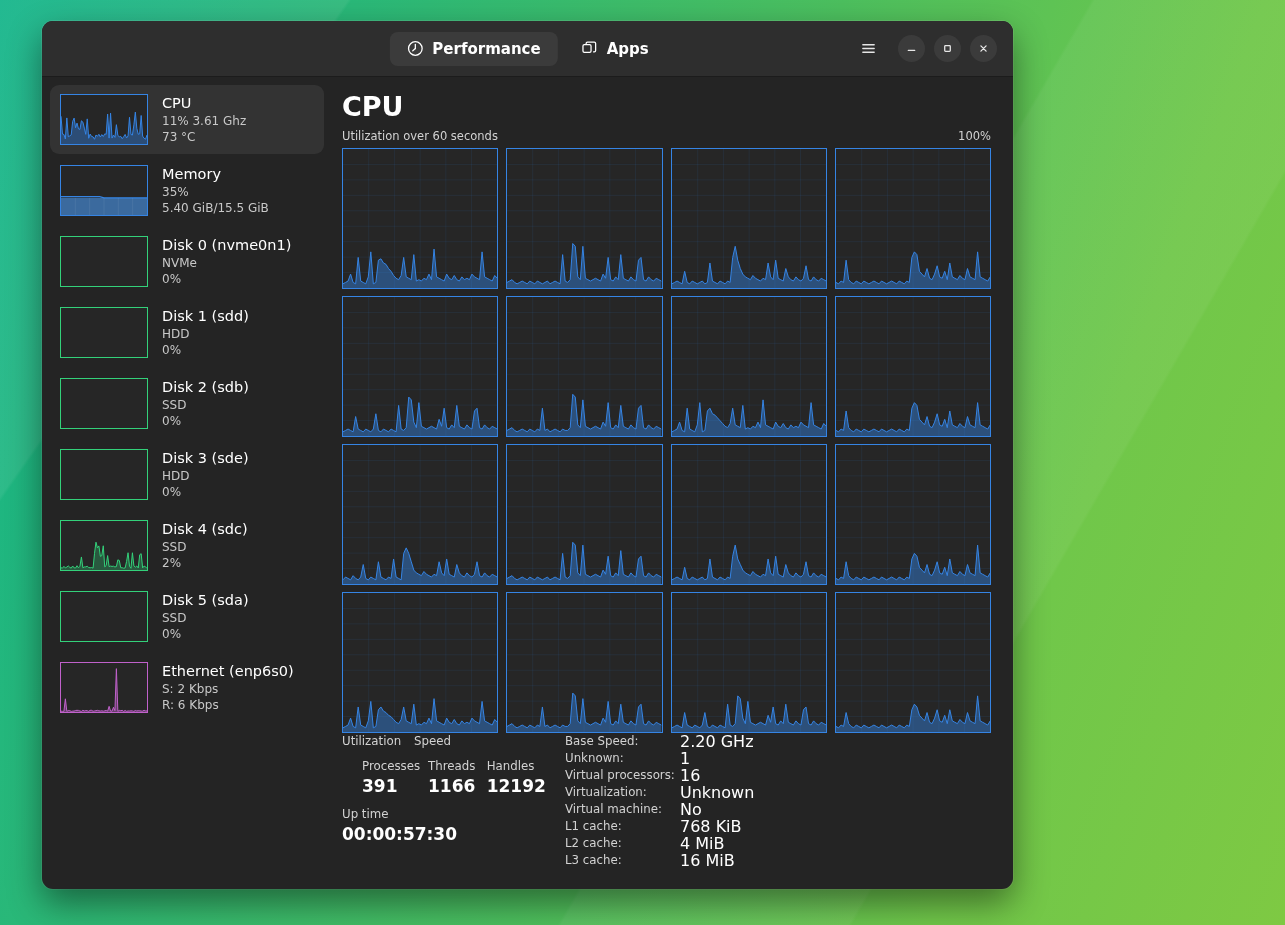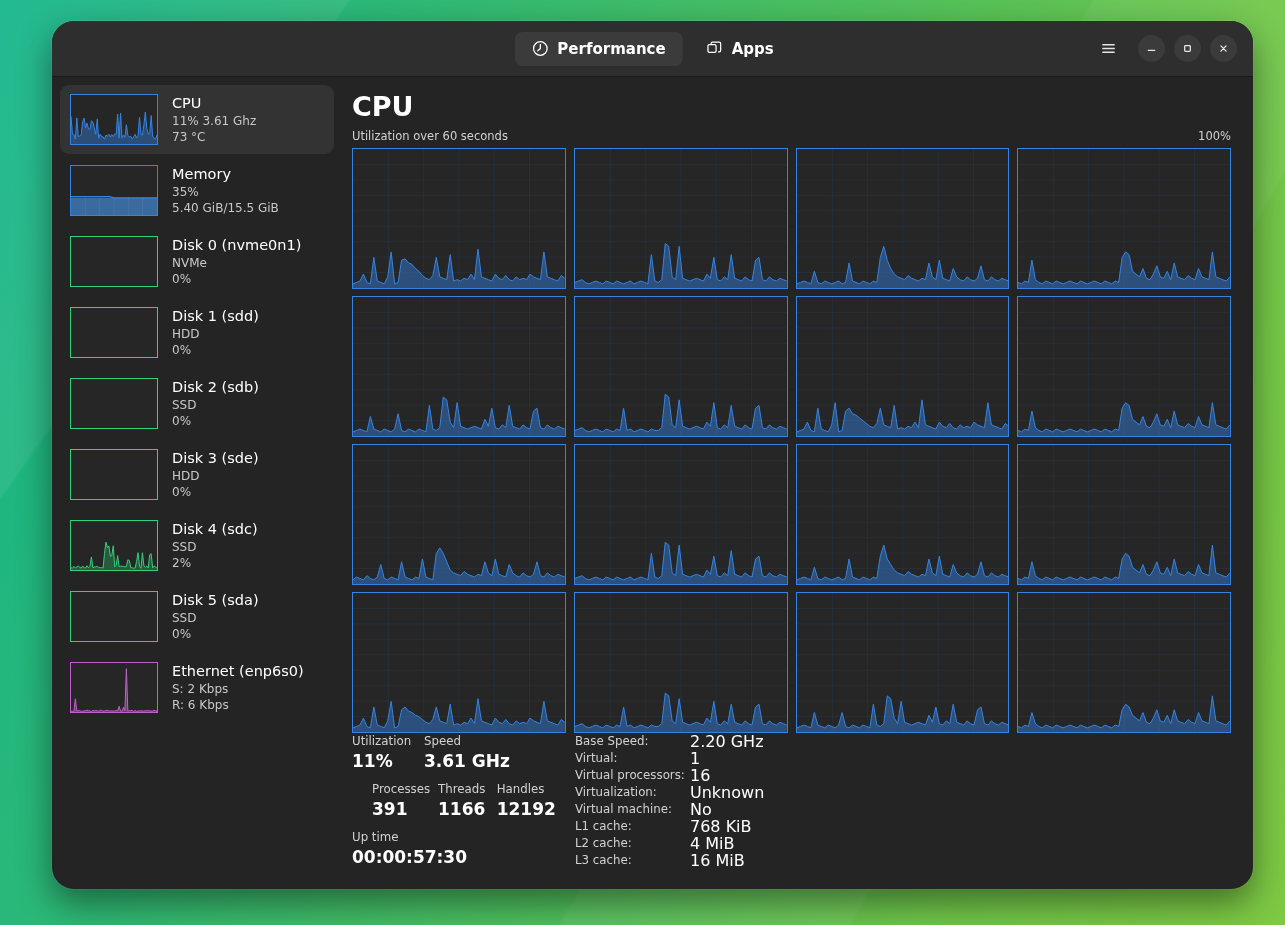--- a/index.html
+++ b/index.html
@@ -16,24 +16,24 @@
   .wallpaper-sheen {
     position: absolute; inset: 0;
     background:
       linear-gradient(125deg, rgba(255,255,255,0.07) 0%, rgba(255,255,255,0.07) 18%, rgba(0,0,0,0) 18.2%, rgba(0,0,0,0) 100%),
       linear-gradient(120deg, rgba(0,0,0,0) 60%, rgba(255,255,255,0.05) 60.2%, rgba(255,255,255,0.05) 76%, rgba(0,0,0,0) 76.2%);
     pointer-events: none;
   }
 
   .window {
     position: absolute;
-    left: 52px; top: 21px;
-    width: 1201px; height: 868px;
+    left: 42px; top: 21px;
+    width: 971px; height: 868px;
     background: #242424;
-    border-radius: 22px;
+    border-radius: 11px;
     box-shadow: 0 14px 34px rgba(0,0,0,0.45), 0 0 0 1px rgba(255,255,255,0.10);
     overflow: hidden;
     display: flex;
     flex-direction: column;
   }
 
   
   .titlebar {
     height: 56px;
     flex: 0 0 56px;
@@ -684,24 +684,20 @@
 
       <div class="stats">
 
         <div class="stats-left">
 
           <div class="stat-block">
             <div class="stat-row">
               <div class="c-util stat-cell-lbl">Utilization</div>
               <div class="c-speed stat-cell-lbl">Speed</div>
             </div>
-            <div class="stat-row">
-              <div class="c-util stat-cell-val">11%</div>
-              <div class="c-speed stat-cell-val">3.61 GHz</div>
-            </div>
           </div>
 
           <div class="stat-block">
             <div class="stat-row">
               <div class="c-proc stat-cell-lbl">Processes</div>
               <div class="c-thr stat-cell-lbl">Threads</div>
               <div class="c-hand stat-cell-lbl">Handles</div>
             </div>
             <div class="stat-row">
               <div class="c-proc stat-cell-val">391</div>
@@ -716,21 +712,21 @@
           </div>
 
         </div>
 
         <div class="stats-right" id="spec-list">
             <div class="spec-row">
               <div class="spec-lbl">Base Speed:</div>
               <div class="spec-val">2.20 GHz</div>
             </div>
             <div class="spec-row">
-              <div class="spec-lbl">Virtual:</div>
+              <div class="spec-lbl">Unknown:</div>
               <div class="spec-val">1</div>
             </div>
             <div class="spec-row">
               <div class="spec-lbl">Virtual processors:</div>
               <div class="spec-val">16</div>
             </div>
             <div class="spec-row">
               <div class="spec-lbl">Virtualization:</div>
               <div class="spec-val">Unknown</div>
             </div>

